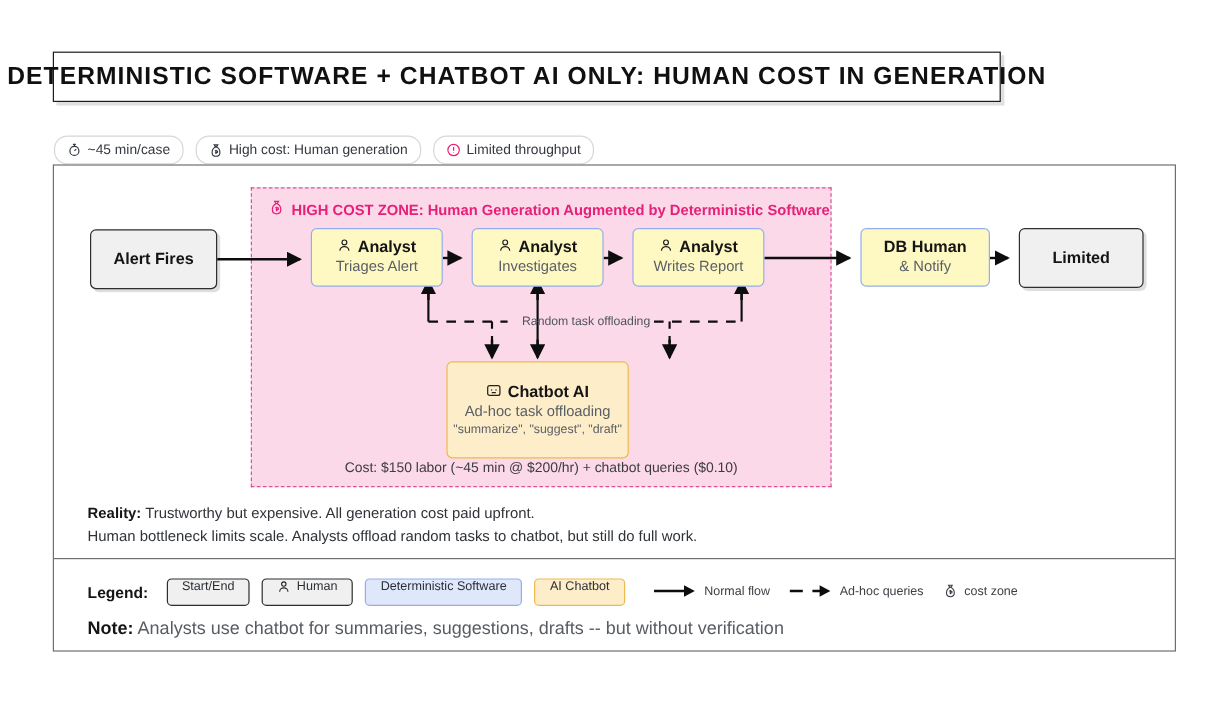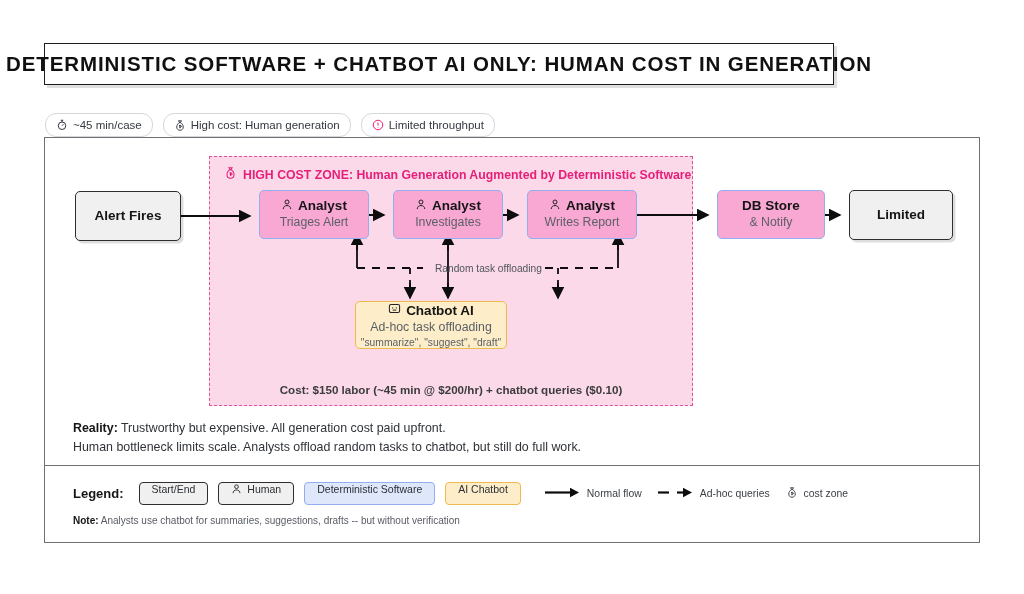--- a/index.html
+++ b/index.html
@@ -102,21 +102,21 @@
     color: #e61f78;
     white-space: nowrap;
   }
   .zone-cost {
     position: absolute;
     left: 0;
     right: 0;
     bottom: 9px;
     text-align: center;
     font-size: 11.6px;
-    font-weight: bold;
+    font-weight: normal;
     color: #3c3c3c;
   }
 
   
   .node {
     position: absolute;
     box-sizing: border-box;
     display: flex;
     flex-direction: column;
     align-items: center;
@@ -146,36 +146,36 @@
     white-space: nowrap;
     margin-top: 1px;
   }
 
   .n-gray {
     background: #f0f0f0;
     border: 1.6px solid #2e2e2e;
     box-shadow: 2.5px 2.5px 0 rgba(0,0,0,0.13);
   }
   .n-blue {
-    background: #f9a8d4;
+    background: #fef9c3;
     border: 1.3px solid #93adee;
   }
   .n-yellow {
     background: #fdeec9;
     border: 1.4px solid #eeb94f;
   }
 
   
   #node-alert    { left: 30px;  top: 53px;  width: 106px; height: 50px; }
   #node-triage   { left: 214px; top: 52px;  width: 110px; height: 49px; }
   #node-invest   { left: 348px; top: 52px;  width: 110px; height: 49px; }
   #node-report   { left: 482px; top: 52px;  width: 110px; height: 49px; }
   #node-db       { left: 672px; top: 52px;  width: 108px; height: 49px; }
   #node-customer { left: 804px; top: 52px;  width: 104px; height: 50px; }
-  #node-chatbot  { left: 310px; top: 163px; width: 152px; height: 48px; text-align: center; }
+  #node-chatbot  { left: 327px; top: 163px; width: 152px; height: 81px; text-align: center; }
 
   
   .flow {
     position: absolute;
     left: 0; top: 0;
     width: 936px;
     height: 406px;
     pointer-events: none;
   }
   .edge-label {
@@ -249,21 +249,21 @@
     gap: 6px;
     font-size: 10.4px;
     color: #3c4046;
     white-space: nowrap;
   }
 
   .note {
     position: absolute;
     left: 28px;
     top: 377px;
-    font-size: 10px;
+    font-size: 15px;
     color: #585c63;
     white-space: nowrap;
   }
   .note b { color: #151515; }
 </style>
 </head>
 <body>
 
 <div class="page">
 
@@ -397,21 +397,21 @@
             <circle cx="12" cy="7" r="4"></circle>
             <path d="M4.5 21c0-4.1 3.4-7 7.5-7s7.5 2.9 7.5 7"></path>
           </svg>
         </span>
         <span>Analyst</span>
       </div>
       <div class="node-sub">Writes Report</div>
     </div>
 
     <div class="node n-blue" id="node-db">
-      <div class="node-title">DB Store</div>
+      <div class="node-title">DB Human</div>
       <div class="node-sub">&amp; Notify</div>
     </div>
 
     <div class="node n-gray" id="node-customer">
       <div class="node-title">Limited</div>
     </div>
 
     <div class="node n-yellow" id="node-chatbot">
       <div class="node-title">
         <span>

